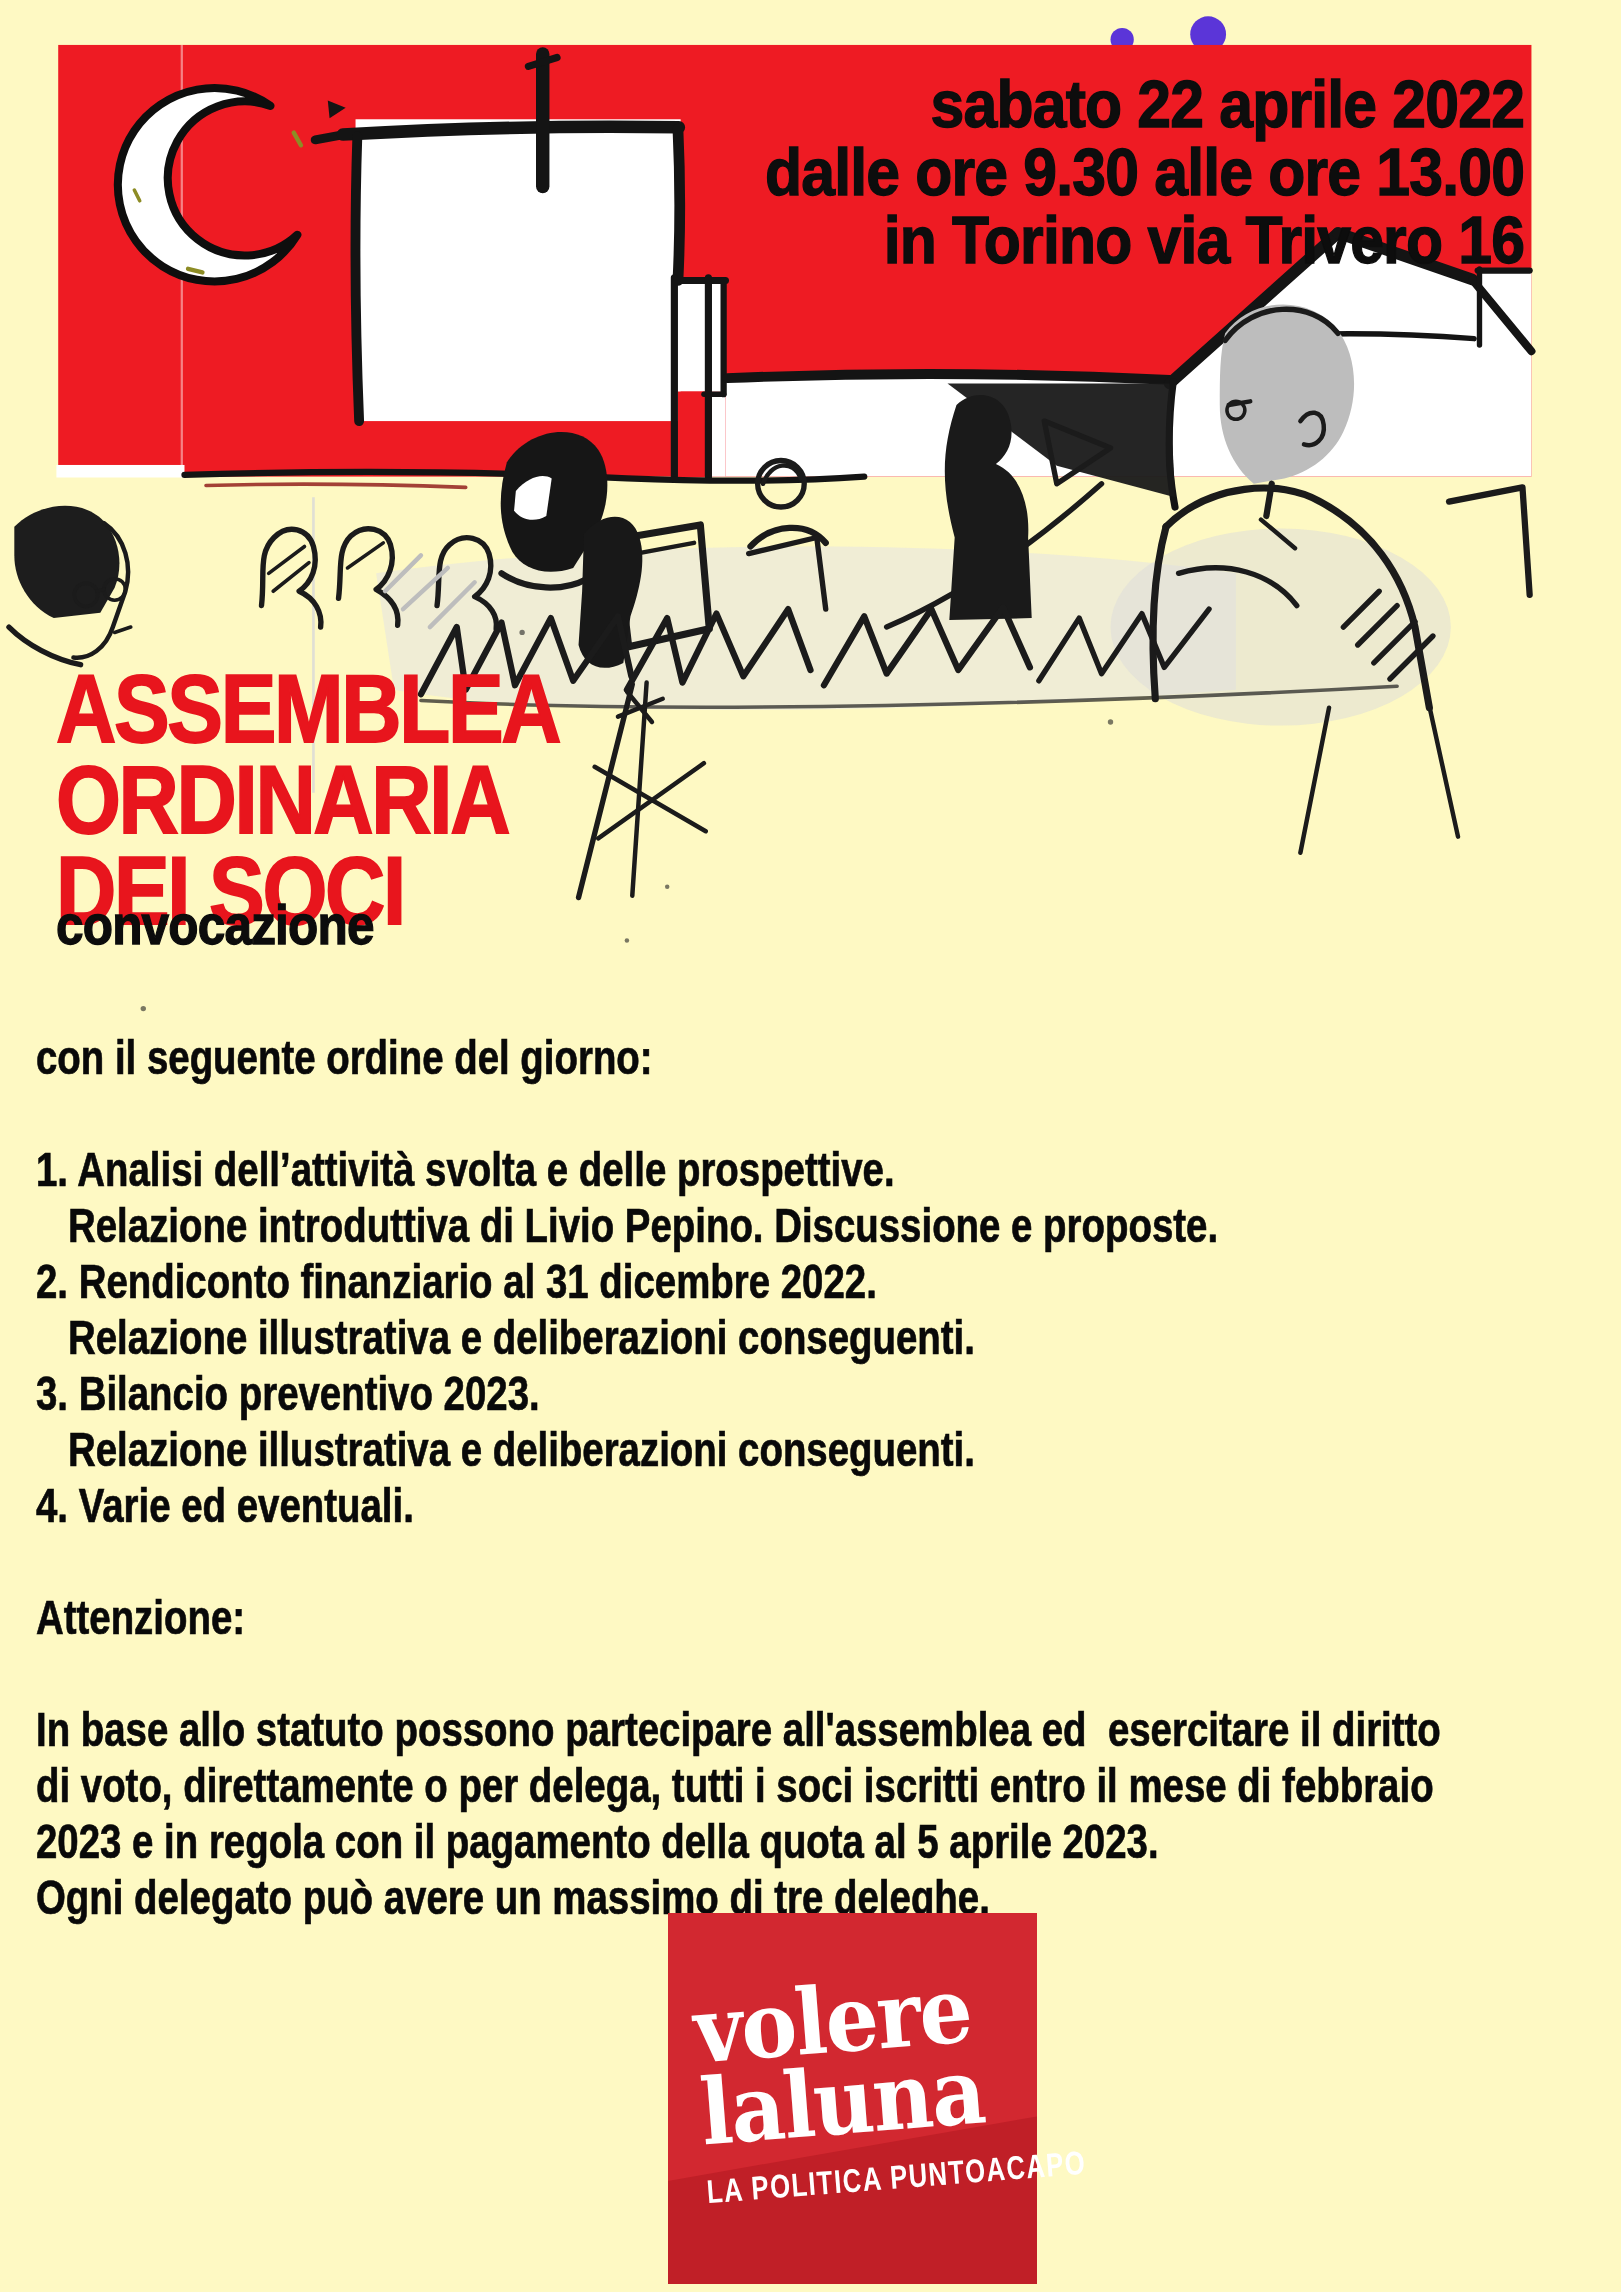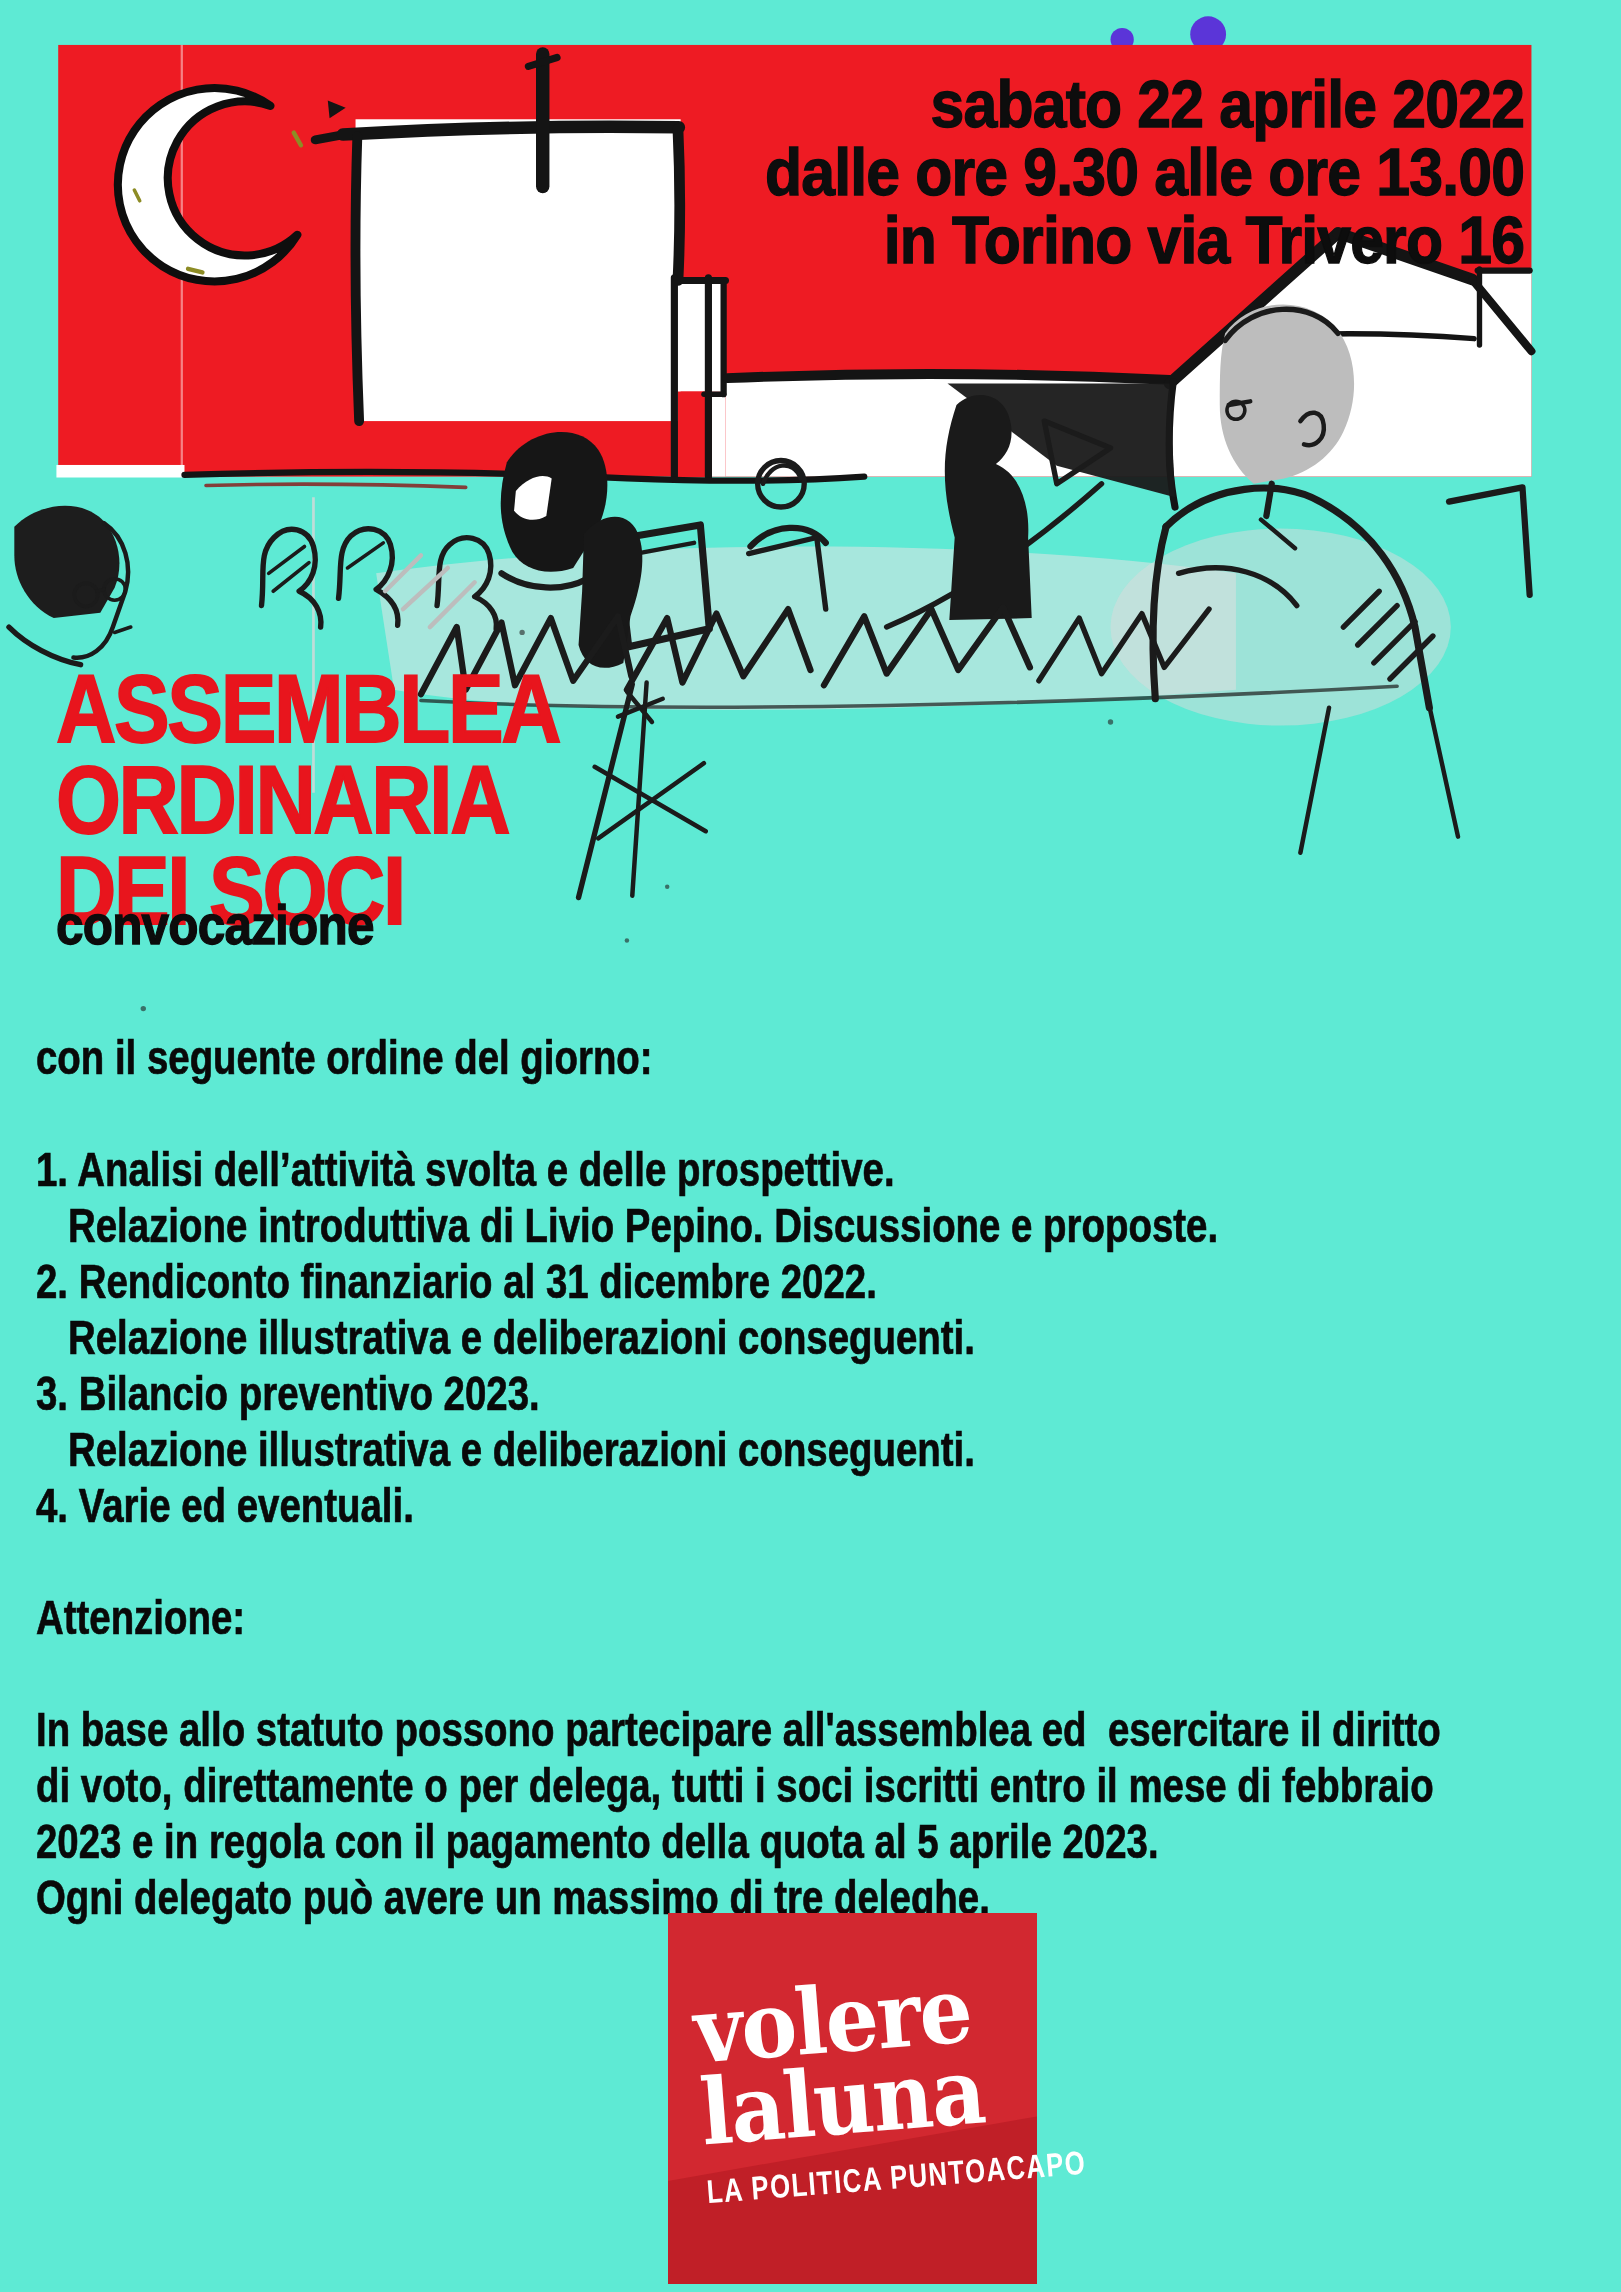--- a/index.html
+++ b/index.html
@@ -1,16 +1,16 @@
 <!DOCTYPE html>
 <html style="font-size:14.3px"><head>
 <meta charset="utf-8">
 <style>
   html,body{margin:0;padding:0;background:#ffffff;}
-  #page{position:relative;width:1621px;height:2293px;background:#5eead4;overflow:hidden;
+  #page{position:relative;width:1621px;height:2293px;background:#fef9c3;overflow:hidden;
         font-family:"Liberation Sans",sans-serif;}
   #art{position:absolute;left:0;top:0;width:1621px;height:2293px;z-index:1;}
   .txt{position:absolute;z-index:3;white-space:pre-wrap;}
   #event-datetime{right:97px;top:70px;color:#0d0d0d;font-weight:700;font-size:66px;line-height:68px;
         text-align:right;letter-spacing:-0.9px;transform:scale(.92,1);transform-origin:100% 0;
         -webkit-text-stroke:1.3px #0d0d0d;}
   #poster-title{left:56px;top:663px;color:#e8151d;font-weight:700;font-size:96px;line-height:91px;
         letter-spacing:-2.7px;transform:scale(.87,1);transform-origin:0 0;-webkit-text-stroke:1.8px #e8151d;}
   #poster-subtitle{left:56px;top:897px;color:#0c0c0c;font-weight:700;font-size:55px;line-height:57px;
         letter-spacing:-0.9px;transform:scale(.9,1);transform-origin:0 0;-webkit-text-stroke:1.3px #0c0c0c;}

